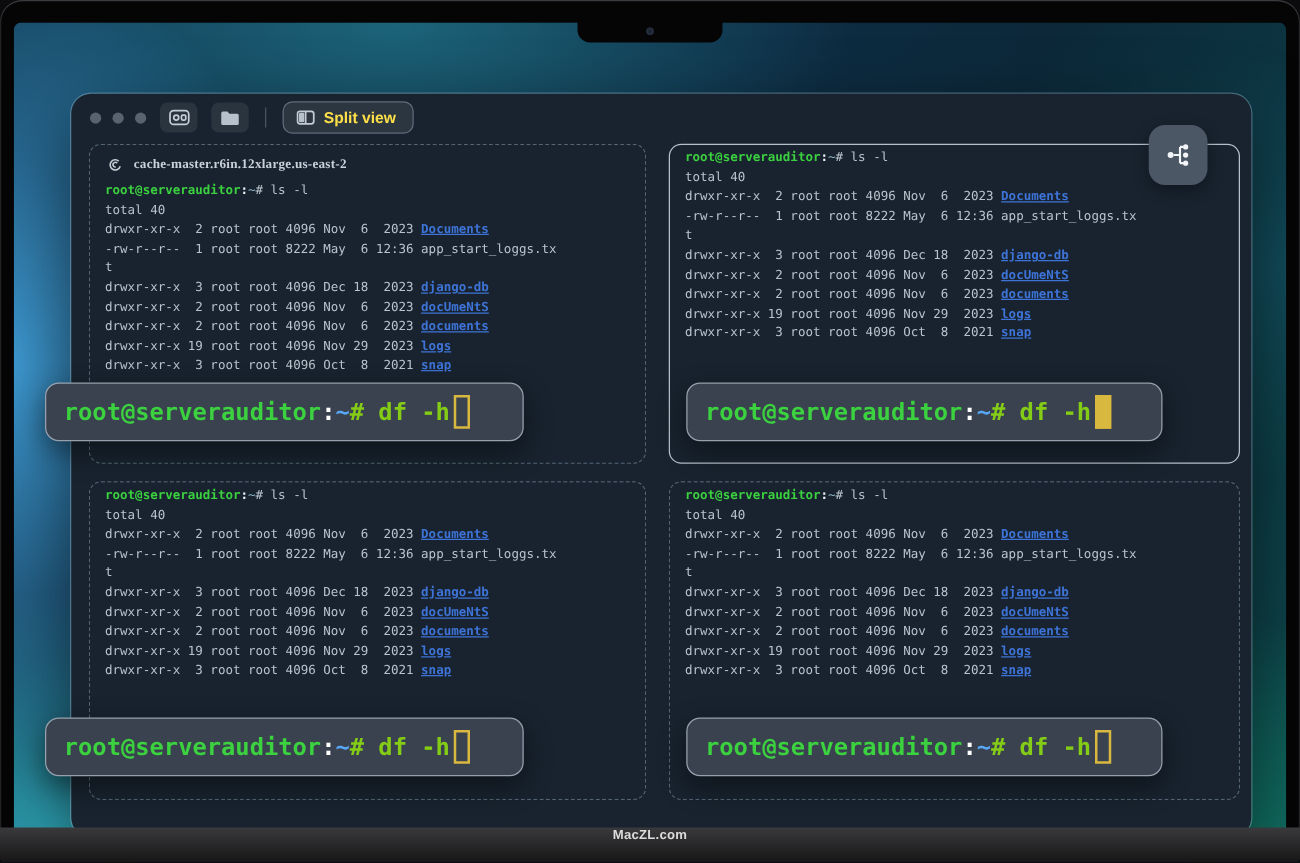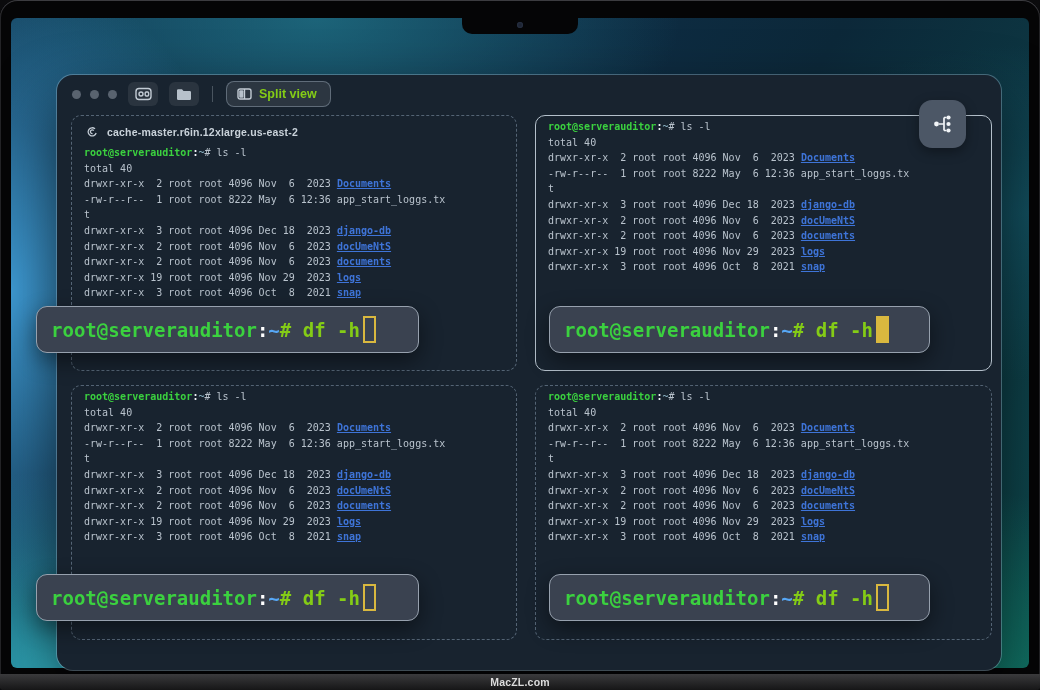--- a/index.html
+++ b/index.html
@@ -37,23 +37,23 @@
     width:116px; height:17px; background:#050506;
     border-radius:0 0 10px 10px; z-index:40;
   }
   .camera{
     position:absolute; left:50%; top:5px; transform:translateX(-50%);
     width:6px; height:6px; border-radius:50%;
     background:#1d2433; box-shadow:inset 0 0 2px #39455c;
   }
   
   .chin{
-    position:absolute; left:0; bottom:0; width:100%; height:16px;
+    position:absolute; left:0; bottom:0; width:100%; height:28px;
     background:linear-gradient(#3a3a3c,#161617);
-    display:flex; align-items:center; justify-content:center;
+    display:flex; justify-content:center;
   }
   .chin span{ color:#dcdcdc; font-size:10.5px; font-weight:700; letter-spacing:.2px; }
   
   .window{
     position:absolute; left:46px; top:57px; width:944px; height:595px;
     background:#18232f;
     border-radius:16px;
     box-shadow:0 0 0 1px rgba(160,195,215,.38), 0 26px 60px rgba(0,0,0,.55);
   }
   .titlebar{
@@ -66,41 +66,41 @@
     background:rgba(255,255,255,.08);
     display:flex; align-items:center; justify-content:center;
     margin-left:2px;
   }
   .tb-sep{ width:1px; height:16px; background:#49545f; margin:0 4px; }
   .split-btn{
     height:26px; padding:0 13px 0 10px; border-radius:8px;
     background:rgba(255,255,255,.09);
     border:1px solid rgba(160,175,190,.45);
     display:flex; align-items:center; gap:7px;
-    color:#84cc16; font-size:12.5px; font-weight:600;
+    color:#fde047; font-size:12.5px; font-weight:600;
   }
   .glyph{ stroke:#c3ccd5; fill:none; stroke-width:1.4; }
   .glyph-fill{ fill:#b7c1cb; }
   
   .pane{
     position:absolute;
     border:1px dashed rgba(136,156,176,.55);
     border-radius:10px;
     overflow:hidden;
   }
   .pane.active{ border:1.5px solid #b4c0cb; }
   .pane-1{ left:14px;  top:40px;  width:446px; height:256px; }
   .pane-2{ left:478px; top:40px;  width:457px; height:256px; }
   .pane-3{ left:14px;  top:310px; width:446px; height:255px; }
   .pane-4{ left:478px; top:310px; width:457px; height:255px; }
   .pane-head{
     display:flex; align-items:center; gap:9px;
     padding:9px 13px 4px 13px;
   }
-  .pane-title{ color:#c9d2da; font-size:10.5px; font-weight:600; letter-spacing:.2px; }
+  .pane-title{ color:#c9d2da; font-size:10.5px; font-weight:600; letter-spacing:.2px;font-family:Liberation Serif, serif; }
   .term-body{
     padding:3px 12px;
     font-family:"DejaVu Sans Mono", monospace;
     font-size:10px; line-height:15.6px;
     color:var(--term-plain);
     white-space:pre;
   }
   .c-plain{ color:var(--term-plain); }
   .c-green{ color:var(--green); font-weight:700; }
   .c-white{ color:#eef2f6; font-weight:700; }

